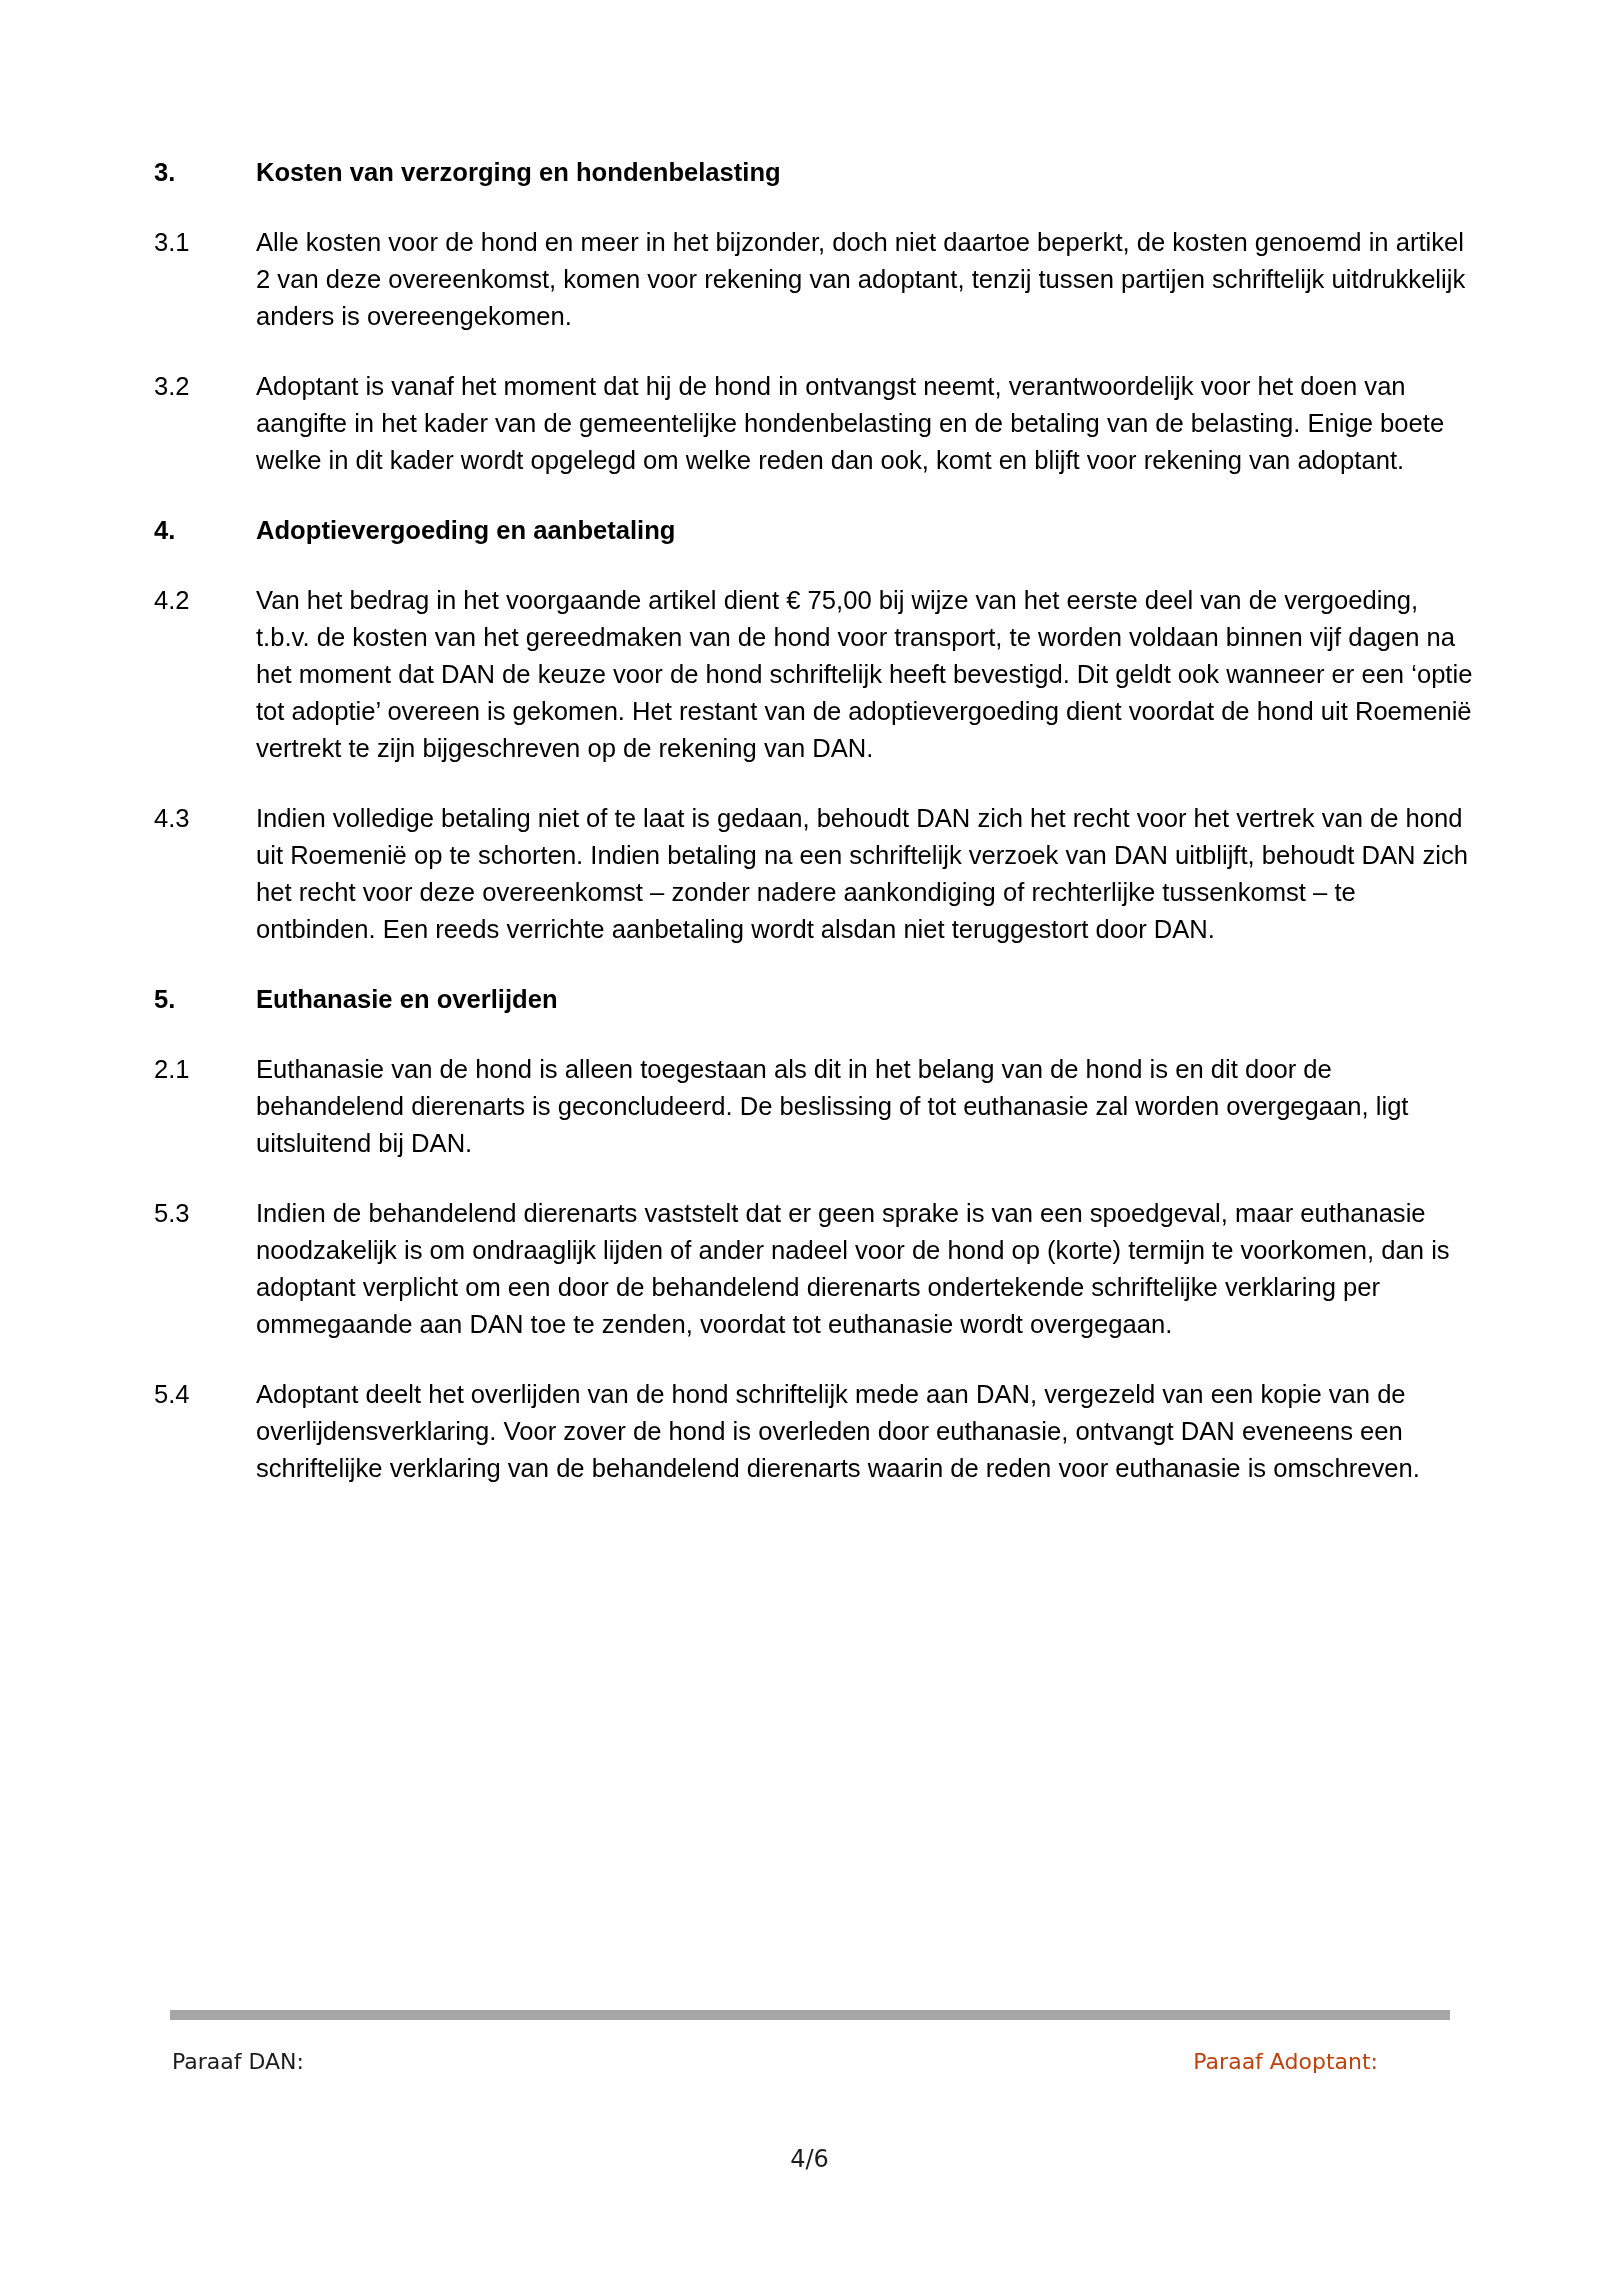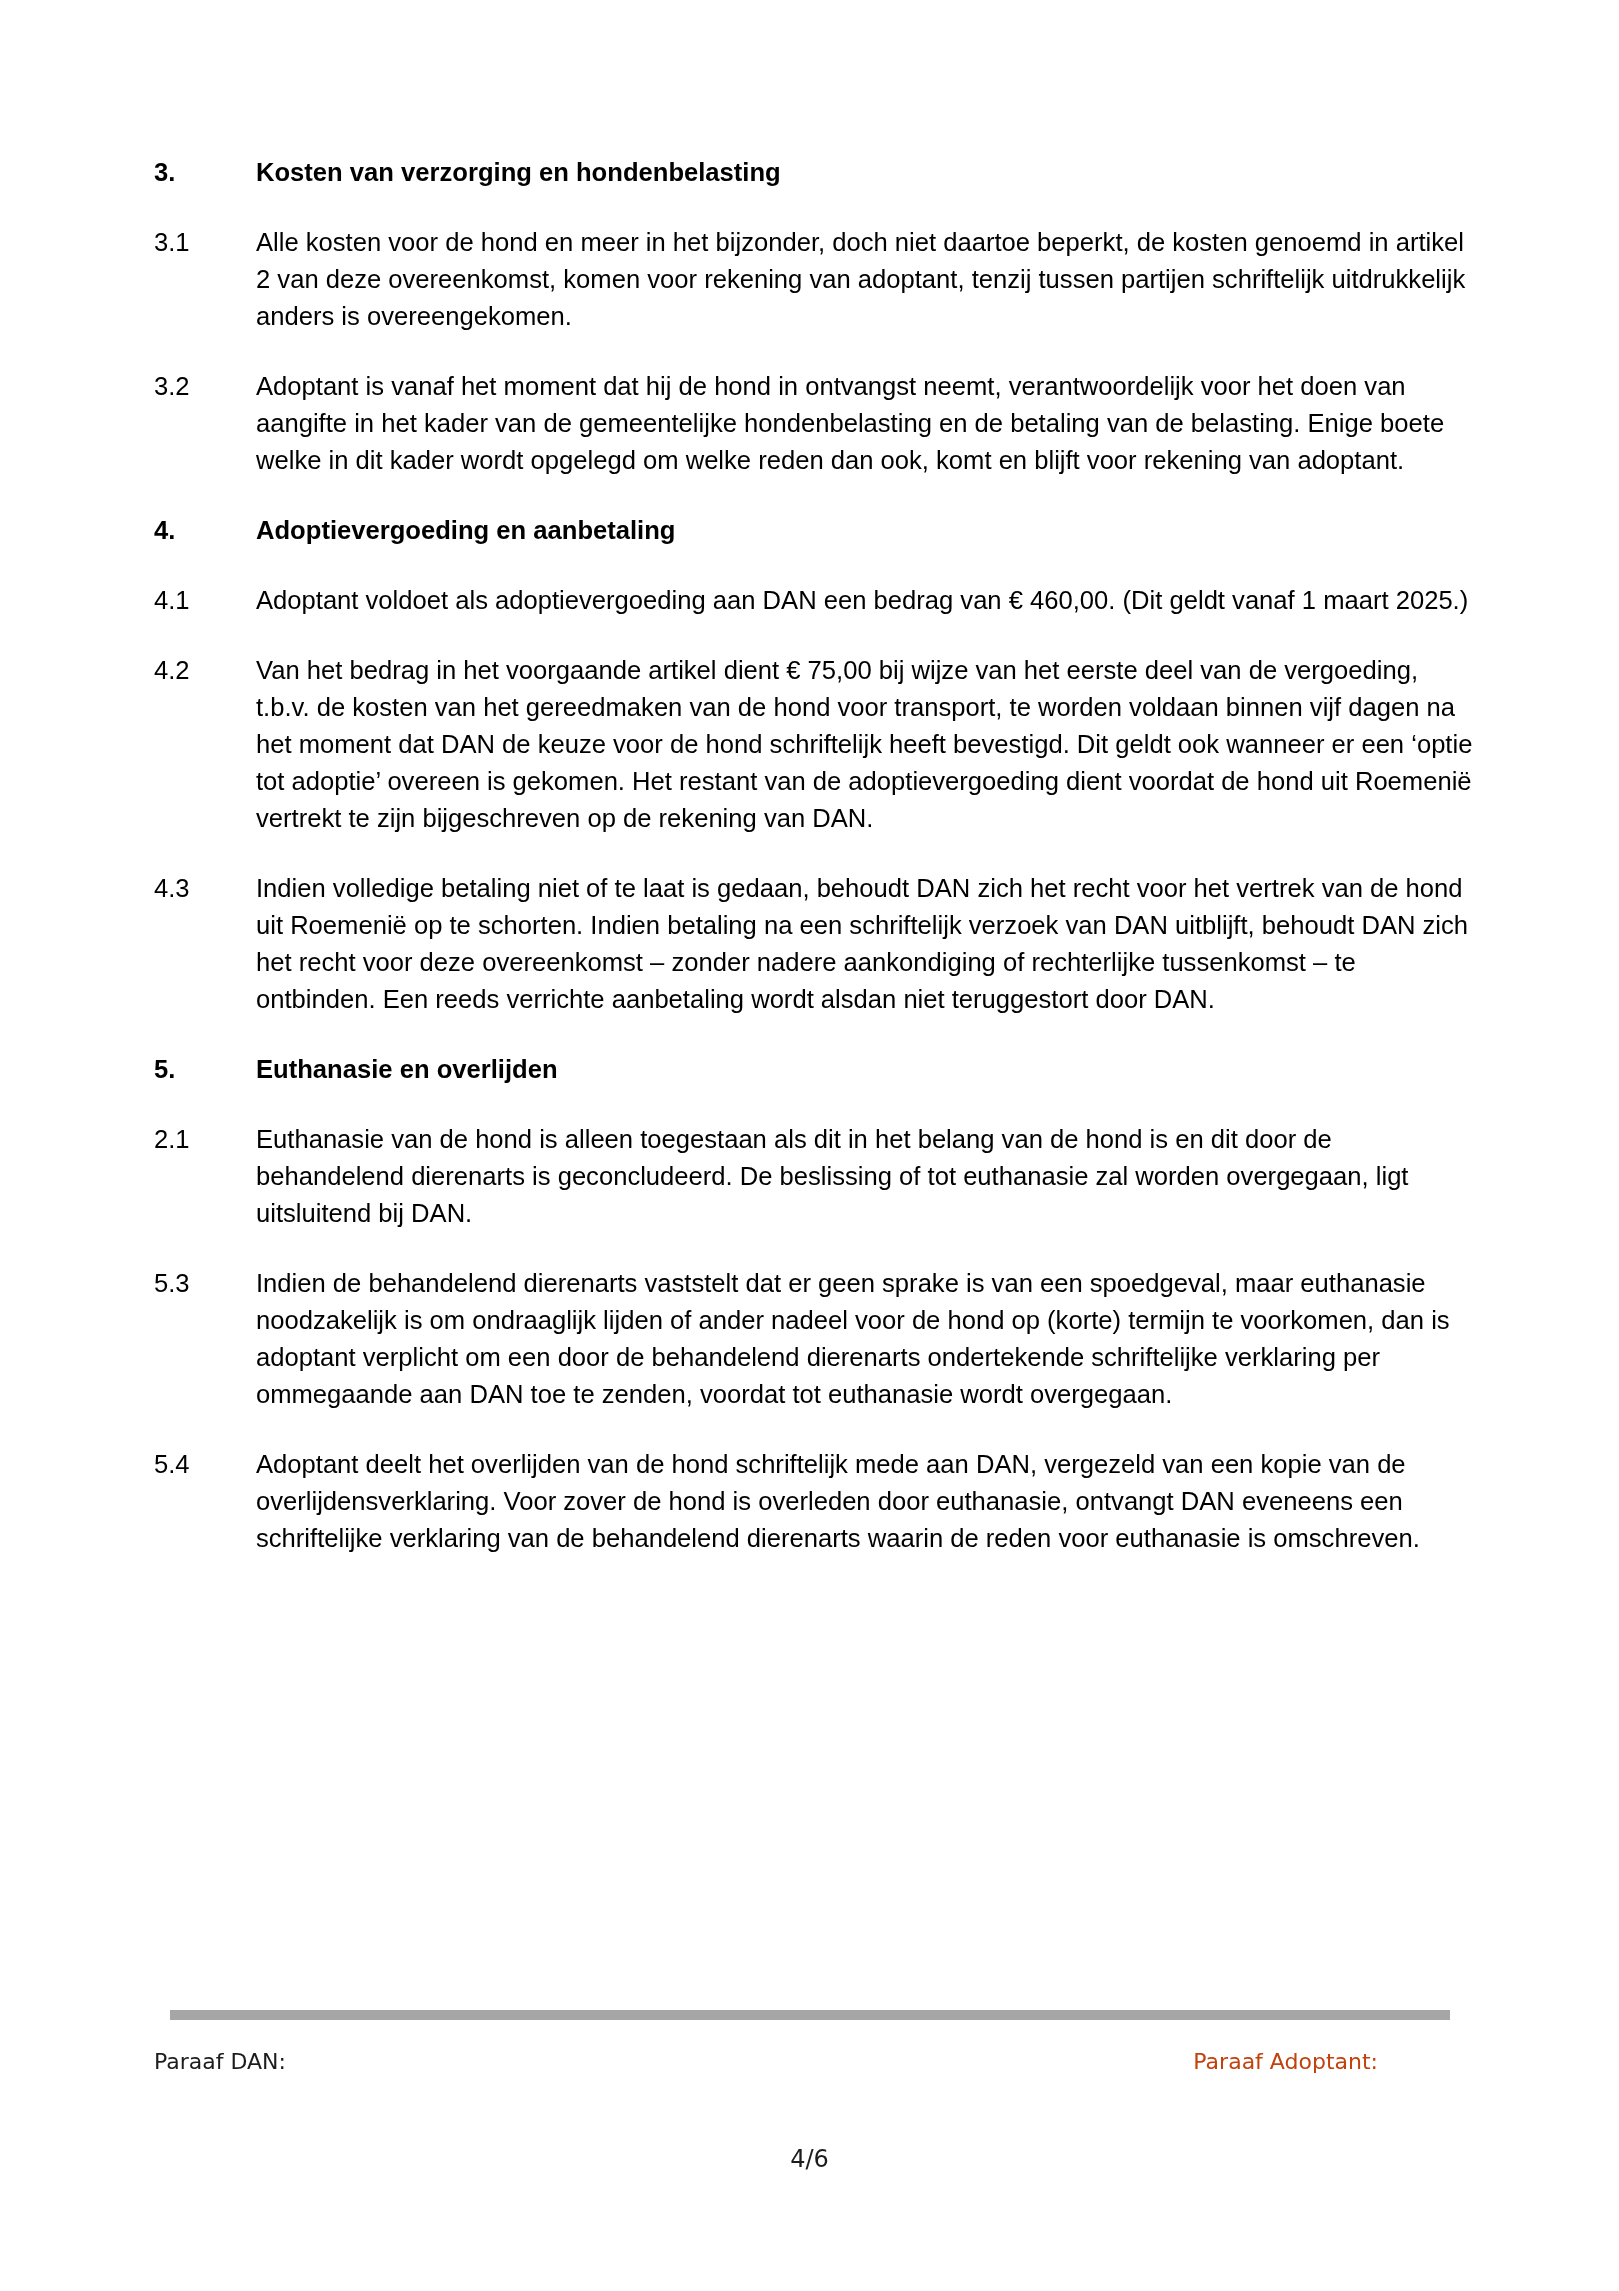--- a/index.html
+++ b/index.html
@@ -49,21 +49,21 @@
   .footer-bar {
     position: absolute;
     left: 170px;
     top: 2010px;
     width: 1280px;
     height: 10px;
     background: #a6a6a6;
   }
   .paraaf-left {
     position: absolute;
-    left: 154px;
+    left: 172px;
     top: 2047px;
     font-family: "DejaVu Sans", sans-serif;
     font-size: 22px;
     line-height: 29px;
     color: #1c1c1c;
   }
   .paraaf-right {
     position: absolute;
     right: 241px;
     top: 2047px;
@@ -105,24 +105,20 @@
         <p class="txt">Adoptant is vanaf het moment dat hij de hond in ontvangst neemt, verantwoordelijk voor het doen van aangifte in het kader van de gemeentelijke hondenbelasting en de betaling van de belasting. Enige boete welke in dit kader wordt opgelegd om welke reden dan ook, komt en blijft voor rekening van adoptant.</p>
       </div>
     </section>
 
     <section>
       <div class="row heading">
         <span class="num">4.</span>
         <h2 class="ttl">Adoptievergoeding en aanbetaling</h2>
       </div>
       <div class="row">
-        <span class="num">4.1</span>
-        <p class="txt">Adoptant voldoet als adoptievergoeding aan DAN een bedrag van € 460,00. (Dit geldt vanaf 1 maart 2025.)</p>
-      </div>
-      <div class="row">
         <span class="num">4.2</span>
         <p class="txt">Van het bedrag in het voorgaande artikel dient € 75,00 bij wijze van het eerste deel van de vergoeding, t.b.v. de kosten van het gereedmaken van de hond voor transport, te worden voldaan binnen vijf dagen na het moment dat DAN de keuze voor de hond schriftelijk heeft bevestigd. Dit geldt ook wanneer er een ‘optie tot adoptie’ overeen is gekomen. Het restant van de adoptievergoeding dient voordat de hond uit Roemenië vertrekt te zijn bijgeschreven op de rekening van DAN.</p>
       </div>
       <div class="row">
         <span class="num">4.3</span>
         <p class="txt">Indien volledige betaling niet of te laat is gedaan, behoudt DAN zich het recht voor het vertrek van de hond uit Roemenië op te schorten. Indien betaling na een schriftelijk verzoek van DAN uitblijft, behoudt DAN zich het recht voor deze overeenkomst – zonder nadere aankondiging of rechterlijke tussenkomst – te ontbinden. Een reeds verrichte aanbetaling wordt alsdan niet teruggestort door DAN.</p>
       </div>
     </section>
 
     <section>

